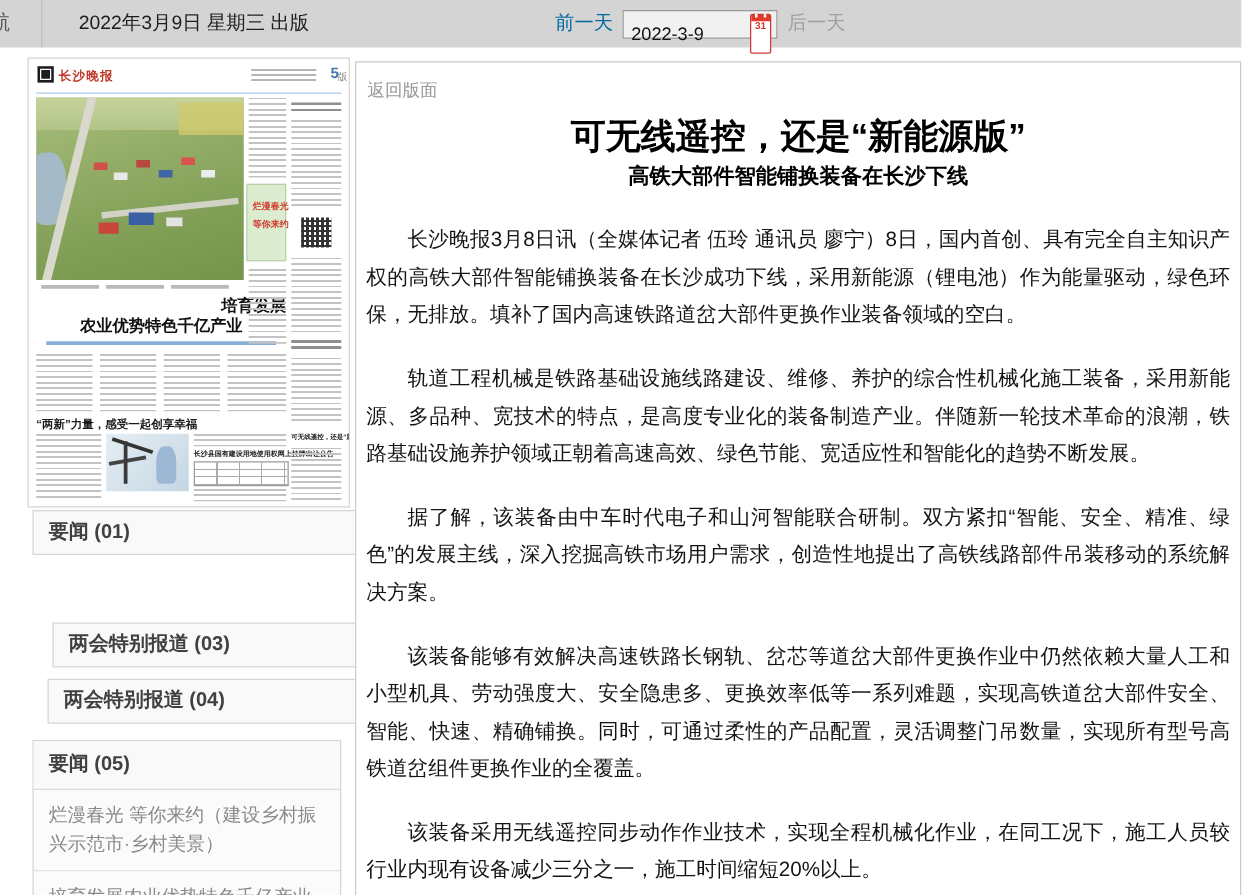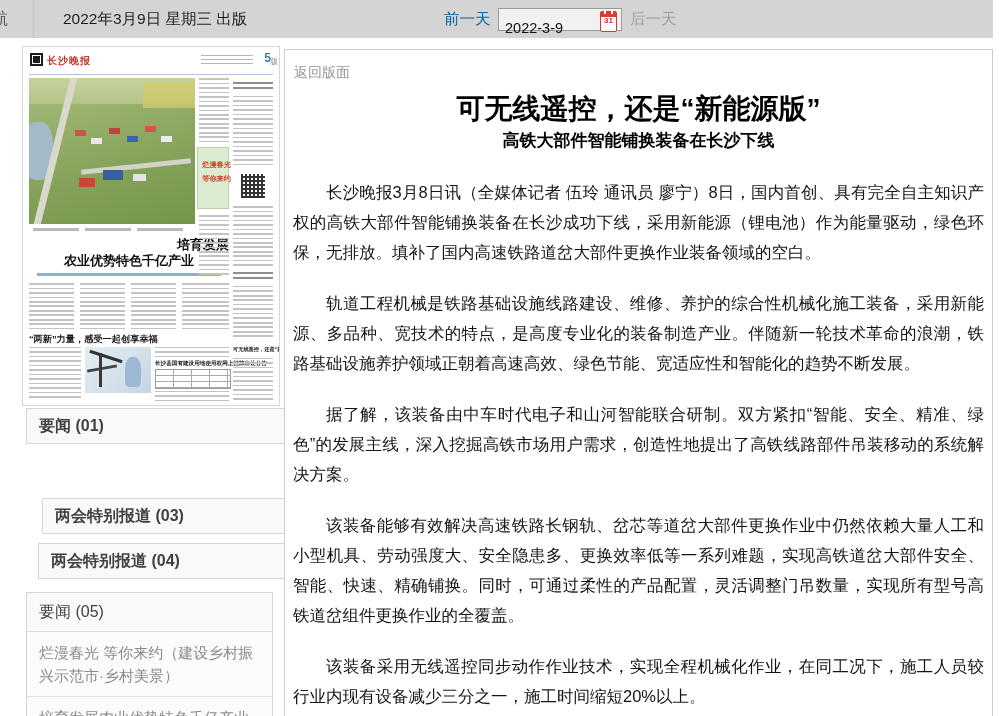--- a/index.html
+++ b/index.html
@@ -10,21 +10,21 @@
   .topbar{position:absolute;left:0;top:0;width:993px;height:38px;background:#d4d4d4;}
   .nav-partial{position:absolute;left:-8px;top:0;line-height:38px;font-size:16px;color:#555;}
   .tb-divider{position:absolute;left:33px;top:0;width:1px;height:38px;background:#bfbfbf;}
   .pub-date{position:absolute;left:63px;top:0;line-height:38px;font-size:15.5px;color:#1d1d1d;}
   .prev-day{position:absolute;left:444px;top:0;line-height:38px;font-size:15.5px;color:#0369a1;cursor:pointer;}
   .next-day{position:absolute;left:630px;top:0;line-height:38px;font-size:15.5px;color:#9f9f9f;}
   .date-box{position:absolute;left:498px;top:8px;width:122px;height:21px;background:#f1f1f1;
             border:1px solid #9b9b9b;}
   .date-input{position:absolute;left:0;top:0;width:96px;height:37px;border:0;background:transparent;
               font-size:14.5px;color:#111;padding:0 0 0 6px;font-family:inherit;outline:none;}
-  .cal{position:absolute;right:4px;top:2px;width:17px;height:21px;background:#fff;
+  .cal{position:absolute;right:4px;top:2px;width:17px;height:32px;background:#fff;
        border:1px solid #cf3a30;border-radius:2px;box-sizing:border-box;}
   .cal-top{position:absolute;top:0;left:0;right:0;height:5px;background:#e23b2e;}
   .cal-top::before,.cal-top::after{content:"";position:absolute;top:-1px;width:2px;height:3px;background:#fff;}
   .cal-top::before{left:3px;} .cal-top::after{right:3px;}
   .cal-day{position:absolute;top:4px;left:0;right:0;text-align:center;font-size:8px;line-height:10px;
            font-weight:bold;color:#d03428;}
 
   
   .thumb{position:absolute;left:22px;top:46px;width:256px;height:358px;background:#fff;
          border:1px solid #d5d5d5;overflow:hidden;cursor:pointer;box-sizing:content-box;}
@@ -104,21 +104,21 @@
               color:#1a1a1a;white-space:nowrap;transform:scale(.52);transform-origin:0 0;}
   .r-seg4{position:absolute;left:0;top:280px;width:40px;height:42px;}
 
   
   .nav-box{position:absolute;left:26px;width:269px;height:36px;box-sizing:border-box;
            border:1px solid #d6d6d6;background:#f9f9f9;font-size:16px;font-weight:bold;
            color:#404040;line-height:34px;padding-left:12px;cursor:pointer;}
   .nav-box.b1{top:408px;} .nav-box.b2{top:453px;} .nav-box.b3{top:498px;margin-left:16px;} .nav-box.b4{top:543px;margin-left:12px;}
   .nav-group{position:absolute;left:26px;top:592px;width:247px;box-sizing:border-box;
              border:1px solid #d6d6d6;background:#fbfbfb;}
-  .group-header{height:38px;line-height:38px;font-size:16px;font-weight:normal;color:#404040;
+  .group-header{height:38px;line-height:38px;font-size:16px;font-weight:bold;color:#404040;
                 padding-left:12px;border-bottom:1px solid #ddd;cursor:pointer;background:#f9f9f9;}
   .group-item{padding:9px 12px;font-size:15px;color:#8a8a8a;line-height:23px;
               border-bottom:1px solid #e2e2e2;cursor:pointer;}
 
   
   .article-panel{position:absolute;left:284px;top:49px;width:709px;height:700px;box-sizing:border-box;
                  background:#fff;border:1px solid #ccc;}
   .back-link{position:absolute;left:9px;top:14px;font-size:14px;color:#979797;cursor:pointer;text-decoration:none;}
   .art-title{position:absolute;left:0;right:0;top:40px;text-align:center;font-size:28px;
              font-weight:bold;color:#000;margin:0;}

